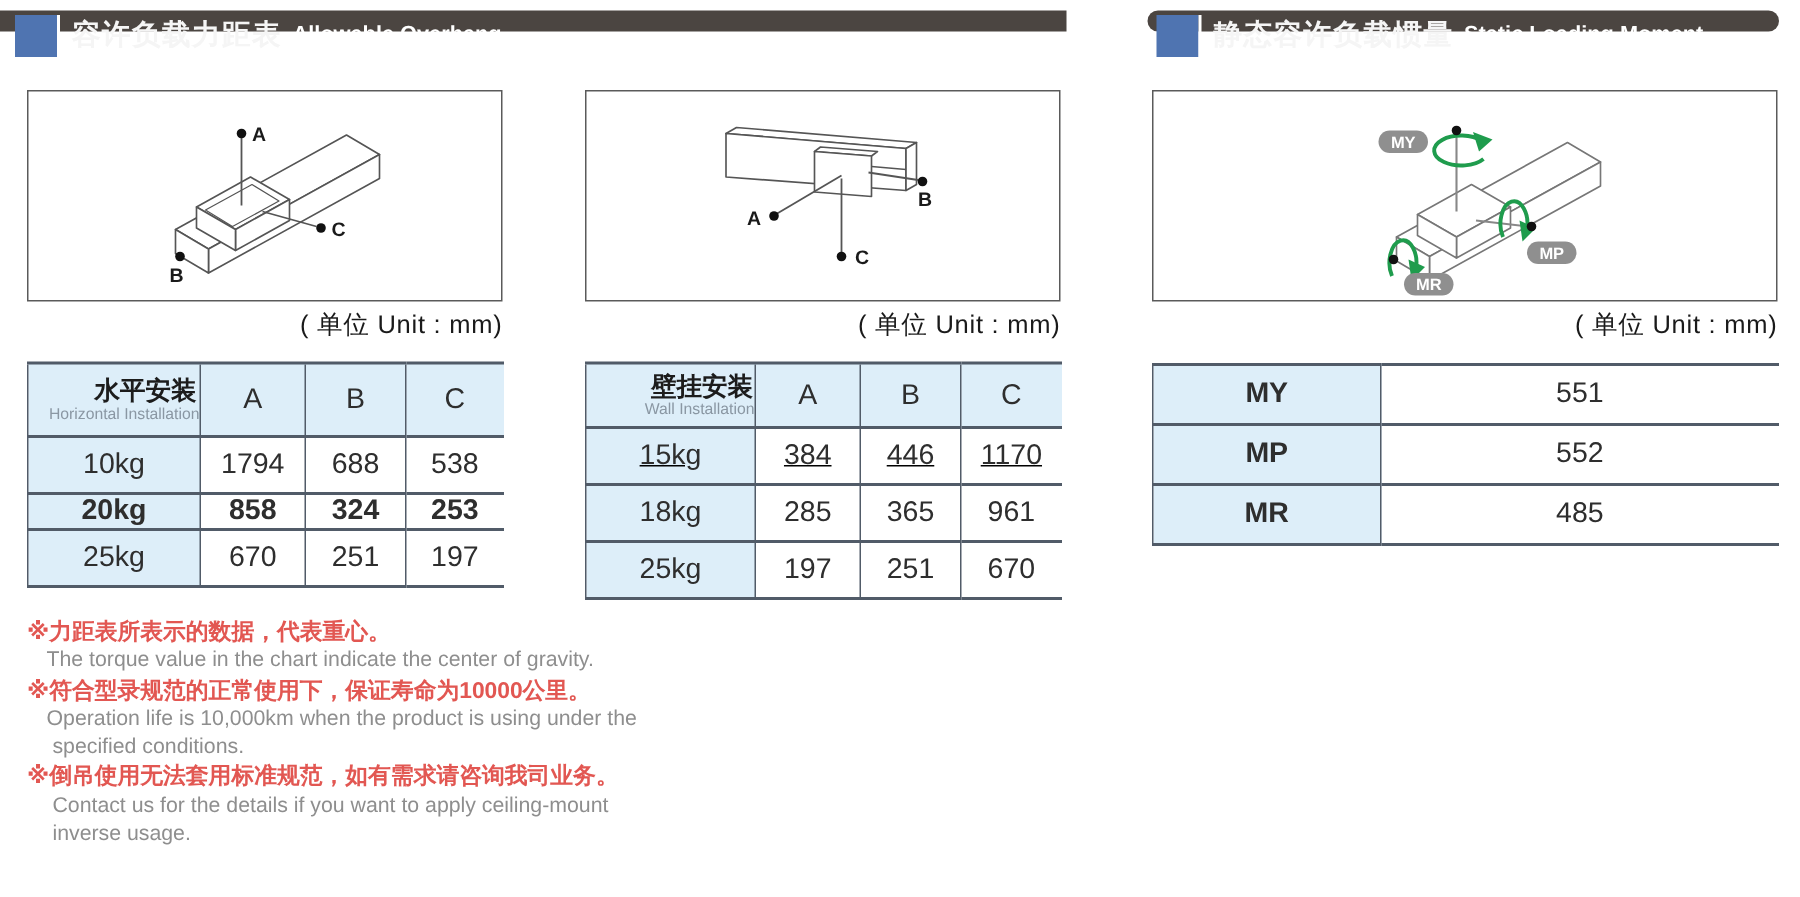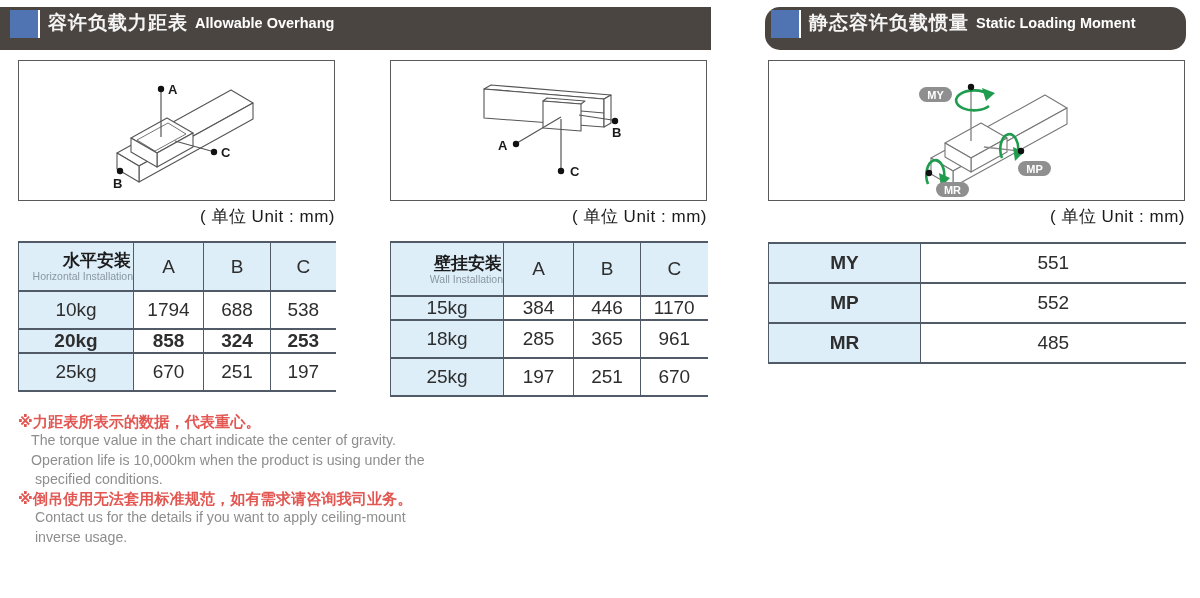--- a/index.html
+++ b/index.html
@@ -1,21 +1,21 @@
 <!DOCTYPE html>
 <html><head>
 <meta charset="utf-8">
 <style>
   html,body{margin:0;padding:0;}
   body{
     width:1200px;height:598px;position:relative;background:#ffffff;
     font-family:"Liberation Sans","DejaVu Sans",sans-serif;overflow:hidden;
   }
   
-  .hbar{position:absolute;top:7px;height:43px;background:#4b4541;}
+  .hbar{position:absolute;top:7px;height:14px;background:#4b4541;}
   .hsq{position:absolute;top:3px;width:28px;height:28px;background:#4f74b1;}
   .hgap{position:absolute;top:3px;width:2px;height:28px;background:#ffffff;}
   .htitle{position:absolute;left:48px;top:0;height:31px;display:flex;align-items:center;gap:7px;white-space:nowrap;}
   .hzh{color:#f5f5f5;font-size:19px;font-weight:bold;letter-spacing:1px;}
   .hen{color:#ffffff;font-size:14.5px;font-weight:bold;}
   
   .dbox{position:absolute;top:60px;height:141px;border:1.2px solid #5a5a5a;background:#fff;box-sizing:border-box;}
   .dbox svg{display:block;}
   .dlabel{font-size:13px;font-weight:bold;fill:#1a1a1a;}
   .unit{position:absolute;text-align:right;font-size:17px;color:#1a1a1a;letter-spacing:0.5px;}
@@ -201,30 +201,30 @@
     </table>
 
   <table class="spec" style="left:390px;top:241px;width:317px;">
     <colgroup>
         <col style="width:113px">
         <col style="width:70px">
         <col style="width:67px">
         <col style="width:67px">
       </colgroup>
     <tbody>
-        <tr style="height:54px;">
+        <tr style="height:43px;">
       <td class="fillblue">
         <div class="thzh">壁挂安装</div>
         <div class="then">Wall Installation</div>
       </td>
       <td class="fillblue">A</td>
       <td class="fillblue">B</td>
       <td class="fillblue">C</td>
     </tr>
-    <tr style="height:24px;">
+    <tr style="height:38px;text-decoration:underline;">
       <td class="fillblue">15kg</td>
       <td>384</td>
       <td>446</td>
       <td>1170</td>
     </tr>
     <tr style="height:38px;">
       <td class="fillblue">18kg</td>
       <td>285</td>
       <td>365</td>
       <td>961</td>
@@ -258,20 +258,21 @@
     </tr>
   </tbody>
     </table>
 
   <div class="notes">
     <div>
       <div class="nzh">※力距表所表示的数据，代表重心。</div>
       <div class="nen">The torque value in the chart indicate the center of gravity.</div>
     </div>
     <div>
+      <div class="nzh">※符合型录规范的正常使用下，保证寿命为10000公里。</div>
       <div class="nen">Operation life is 10,000km when the product is using under the</div>
       <div class="nen"> specified conditions.</div>
     </div>
     <div>
       <div class="nzh">※倒吊使用无法套用标准规范，如有需求请咨询我司业务。</div>
       <div class="nen"> Contact us for the details if you want to apply ceiling-mount</div>
       <div class="nen"> inverse usage.</div>
     </div>
   </div>
 

